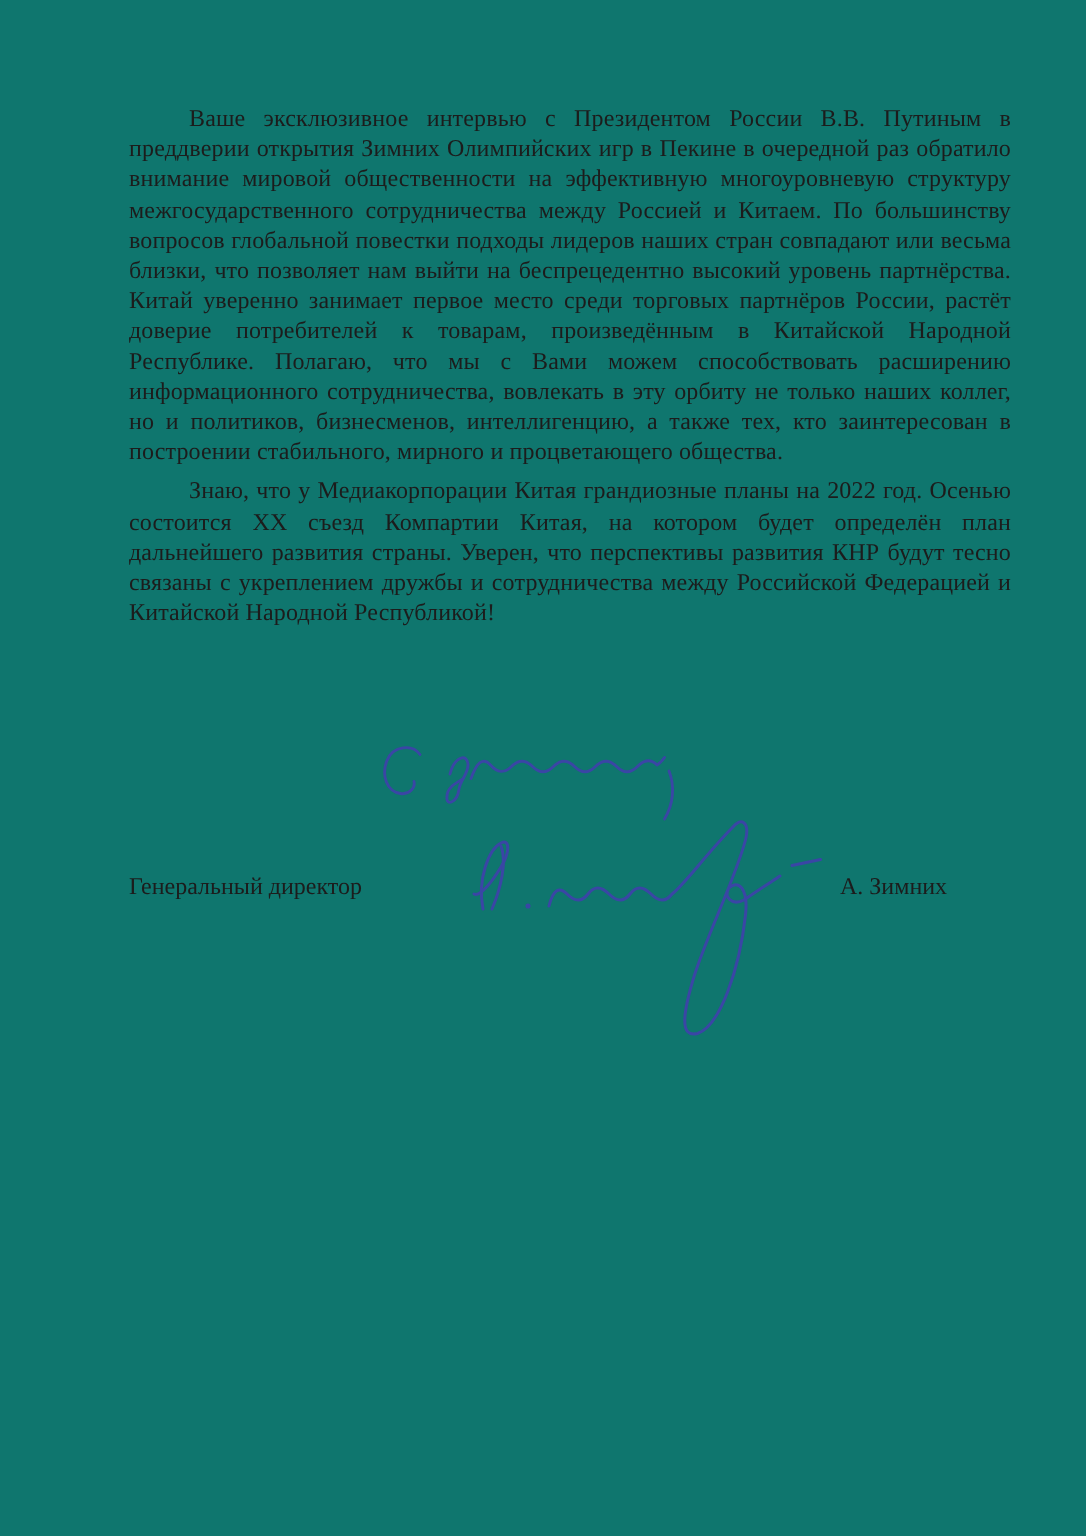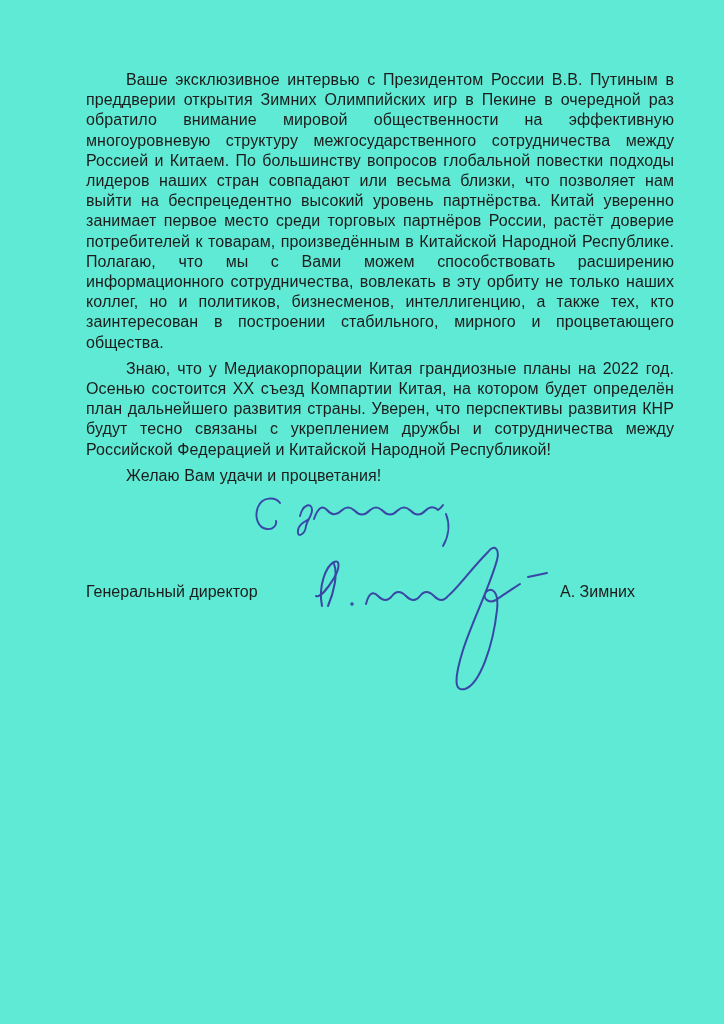--- a/index.html
+++ b/index.html
@@ -1,22 +1,22 @@
 <!DOCTYPE html>
 <html lang="ru"><head>
 <meta charset="utf-8">
 <style>
   html,body{margin:0;padding:0;}
   body{background:#888;}
   .page{
     position:relative;
     width:724px;height:1024px;
     margin:0 auto;
-    background:#5eead4;
-    font-family:Liberation Sans, sans-serif;
+    background:#0f766e;
+    font-family:Liberation Serif, serif;
     color:#1c1c1c;
     overflow:hidden;
   }
   .letter-body{
     position:absolute;
     left:86px;top:70px;width:588px;
   }
   .letter-body p{
     margin:0 0 6px 0;
     font-size:16px;
@@ -40,21 +40,20 @@
   .ink{stroke:#3a46a5;fill:none;stroke-linecap:round;stroke-linejoin:round;}
 </style>
 </head>
 <body>
 
 <div class="page">
 
   <div class="letter-body">
     <p>Ваше эксклюзивное интервью с Президентом России В.В. Путиным в преддверии открытия Зимних Олимпийских игр в Пекине в очередной раз обратило внимание мировой общественности на эффективную многоуровневую структуру межгосударственного сотрудничества между Россией и Китаем. По большинству вопросов глобальной повестки подходы лидеров наших стран совпадают или весьма близки, что позволяет нам выйти на беспрецедентно высокий уровень партнёрства. Китай уверенно занимает первое место среди торговых партнёров России, растёт доверие потребителей к товарам, произведённым в Китайской Народной Республике. Полагаю, что мы с Вами можем способствовать расширению информационного сотрудничества, вовлекать в эту орбиту не только наших коллег, но и политиков, бизнесменов, интеллигенцию, а также тех, кто заинтересован в построении стабильного, мирного и процветающего общества.</p>
     <p>Знаю, что у Медиакорпорации Китая грандиозные планы на 2022 год. Осенью состоится XX съезд Компартии Китая, на котором будет определён план дальнейшего развития страны. Уверен, что перспективы развития КНР будут тесно связаны с укреплением дружбы и сотрудничества между Российской Федерацией и Китайской Народной Республикой!</p>
-    <p>Желаю Вам удачи и процветания!</p>
   </div>
 
   <div class="closing-block">
 
     <div class="hand" style="left:248px;top:494px;width:220px;height:60px;" aria-label="С уважением,">
       <svg width="220" height="60" viewBox="0 0 220 60">
         <g class="ink" stroke-width="1.9">
 
           <path d="M 32,9 C 27,2 14,3 10,13 C 6,23 10,34 19,35 C 25,36 29,31 28,27"></path>
 

